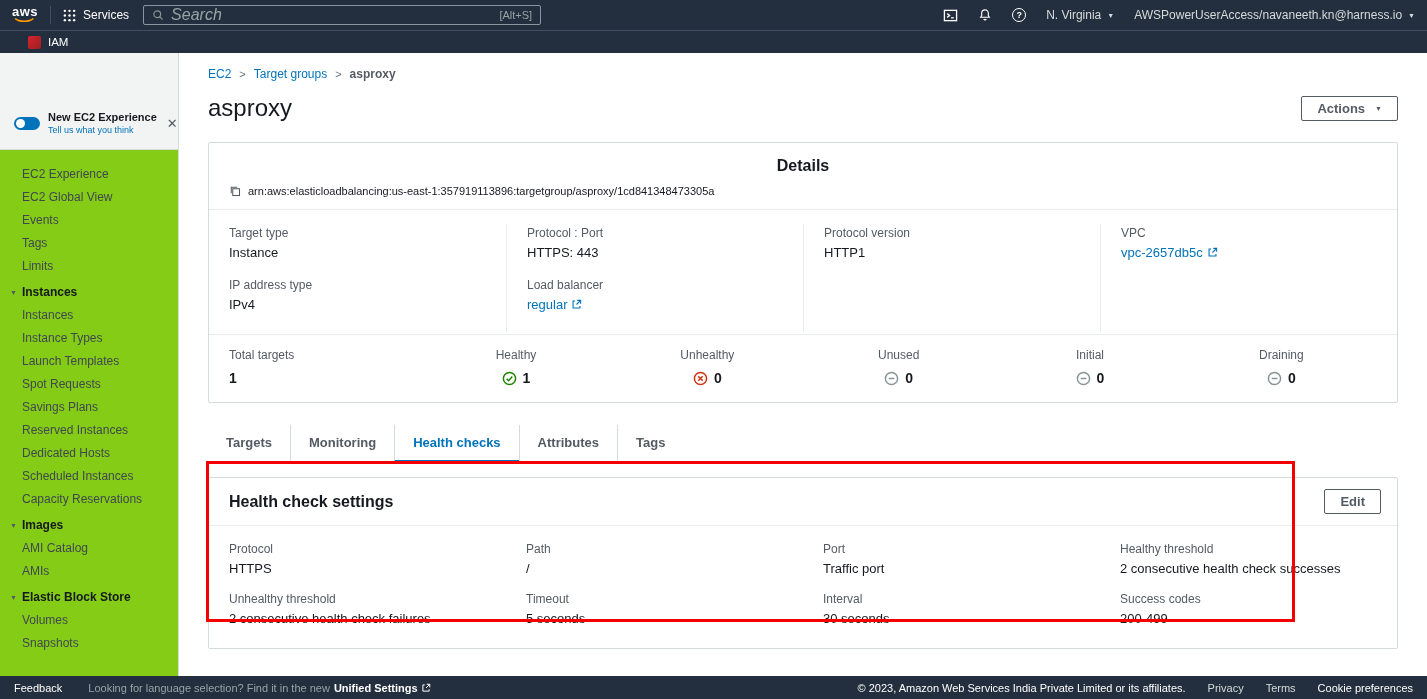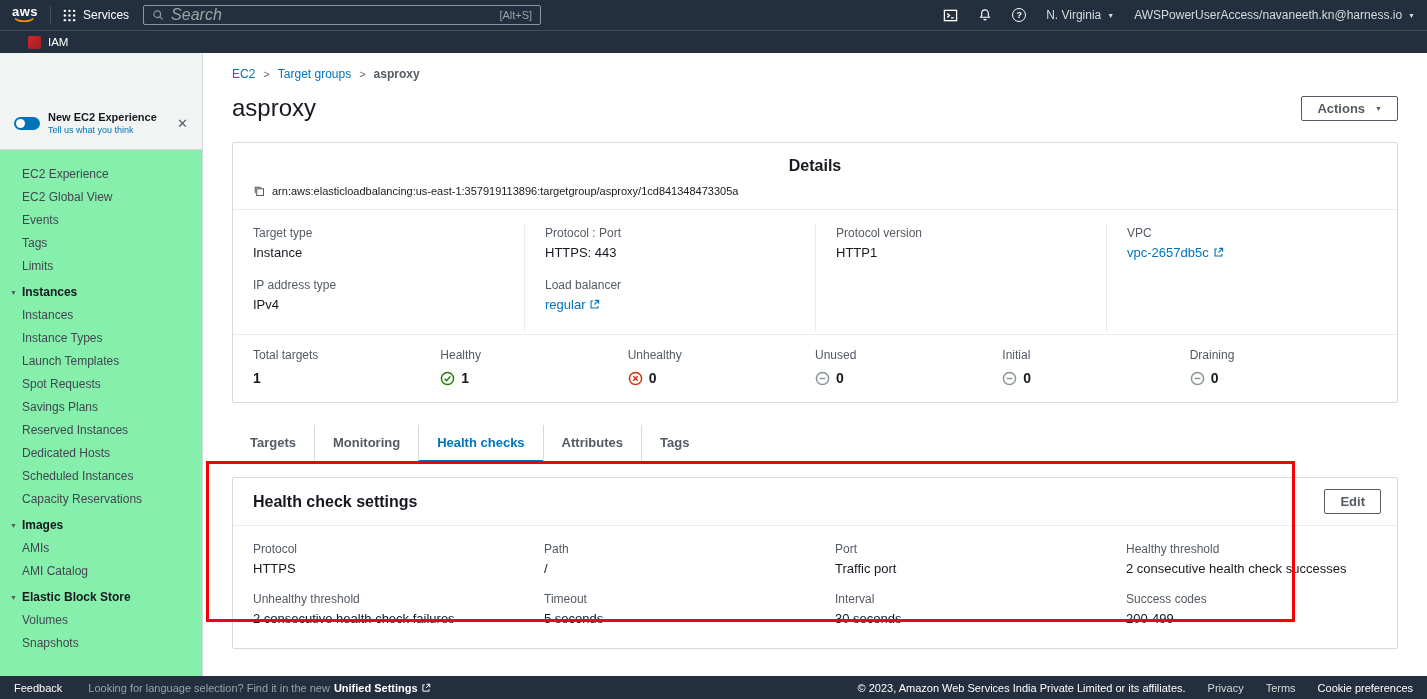--- a/index.html
+++ b/index.html
@@ -22,21 +22,21 @@
   .help-circle { width:14px; height:14px; border:1.4px solid #fff; border-radius:50%; font-size:9px; font-weight:700; display:flex; align-items:center; justify-content:center; }
   .nav-menu { display:flex; align-items:center; gap:6px; font-size:12px; color:#d5dbdb; cursor:pointer; }
   .caret-sm { font-size:7px; color:#d5dbdb; }
 
   
   .iam-bar { height:23px; background:#232f3e; border-top:1px solid #414f62; display:flex; align-items:center; gap:7px; padding:0 28px; color:#fff; font-size:11.5px; flex-shrink:0; }
   .iam-icon { width:13px; height:13px; border-radius:2px; background:linear-gradient(135deg,#d6242d,#9d1f24); }
 
   
   .main-row { display:flex; flex:1; min-height:0; background:#fff; }
-  .sidebar { width:203px; border-right:1px solid #d5dbdb; background:#86efac; flex-shrink:0; overflow:hidden; }
+  .sidebar { width:179px; border-right:1px solid #d5dbdb; background:#84cc16; flex-shrink:0; overflow:hidden; }
   .sidebar-top { height:97px; background:#f2f3f3; border-bottom:1px solid #d5dbdb; display:flex; align-items:flex-end; padding:10px 12px 14px 14px; }
   .exp-row { display:flex; align-items:center; gap:8px; width:100%; }
   .toggle { width:26px; height:13px; border-radius:8px; background:#0073bb; position:relative; cursor:pointer; flex-shrink:0; }
   .toggle .knob { position:absolute; left:2px; top:2px; width:9px; height:9px; border-radius:50%; background:#fff; }
   .exp-text { flex:1; }
   .exp-title { font-size:11px; font-weight:700; color:#16191f; white-space:nowrap; }
   .exp-sub { font-size:9px; color:#0073bb; margin-top:2px; }
   .close-x { color:#545b64; font-size:13px; cursor:pointer; padding:0 2px; }
 
   .side-list { padding:12px 0 0; font-size:12px; }
@@ -65,21 +65,21 @@
 
   .fields { display:grid; grid-template-columns:repeat(4,1fr); padding:14px 0 2px; }
   .fcol { padding:2px 20px; border-left:1px solid #eaeded; }
   .fcol:first-child { border-left:none; }
   .field { margin-bottom:18px; }
   .flabel { font-size:12px; color:#545b64; margin-bottom:5px; }
   .fvalue { font-size:13px; color:#16191f; }
   .link-val { color:#0073bb; cursor:pointer; display:inline-flex; align-items:center; gap:4px; }
 
   .stats { display:grid; grid-template-columns:repeat(6,1fr); border-top:1px solid #eaeded; padding:13px 20px 16px; }
-  .stat { display:flex; flex-direction:column; gap:8px; }
+  .stat { display:flex; flex-direction:column; gap:8px; align-items:center; }
   .stat:first-child { align-items:flex-start; }
   .stat-label { font-size:12px; color:#545b64; }
   .stat-value { display:flex; align-items:center; gap:6px; font-size:14px; font-weight:700; color:#16191f; }
   .sicon { width:15px; height:15px; display:block; }
 
   
   .tabs { display:flex; margin-top:22px; }
   .tab { padding:10px 18px; font-size:13px; font-weight:700; color:#545b64; border-bottom:3px solid transparent; cursor:pointer; }
   .tab + .tab { border-left:1px solid #d5dbdb; }
   .tab.active { color:#0073bb; border-bottom-color:#0073bb; }
@@ -202,22 +202,22 @@
         <div class="side-link">Spot Requests</div>
         <div class="side-link">Savings Plans</div>
         <div class="side-link">Reserved Instances</div>
         <div class="side-link">Dedicated Hosts</div>
         <div class="side-link">Scheduled Instances</div>
         <div class="side-link">Capacity Reservations</div>
         <div class="side-section">
           <span class="side-caret">▼</span>
           <span>Images</span>
         </div>
+        <div class="side-link">AMI Catalog</div>
         <div class="side-link">AMIs</div>
-        <div class="side-link">AMI Catalog</div>
         <div class="side-section">
           <span class="side-caret">▼</span>
           <span>Elastic Block Store</span>
         </div>
         <div class="side-link">Volumes</div>
         <div class="side-link">Snapshots</div>
       </nav>
     </aside>
 
     <main class="content">

